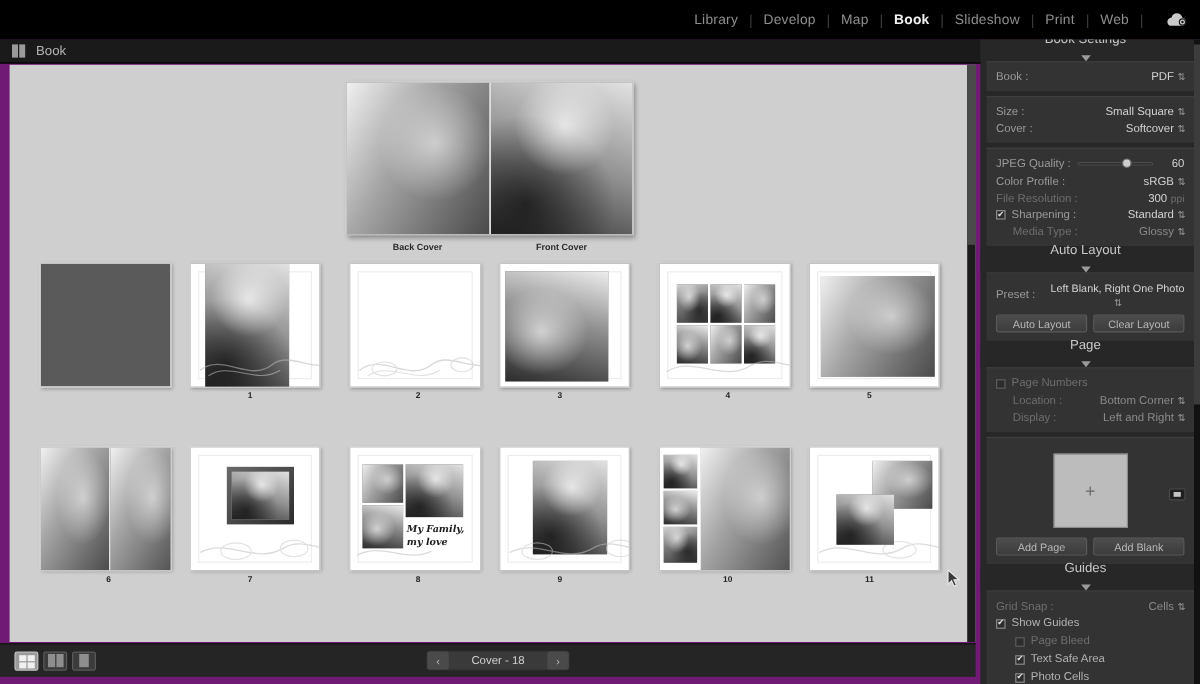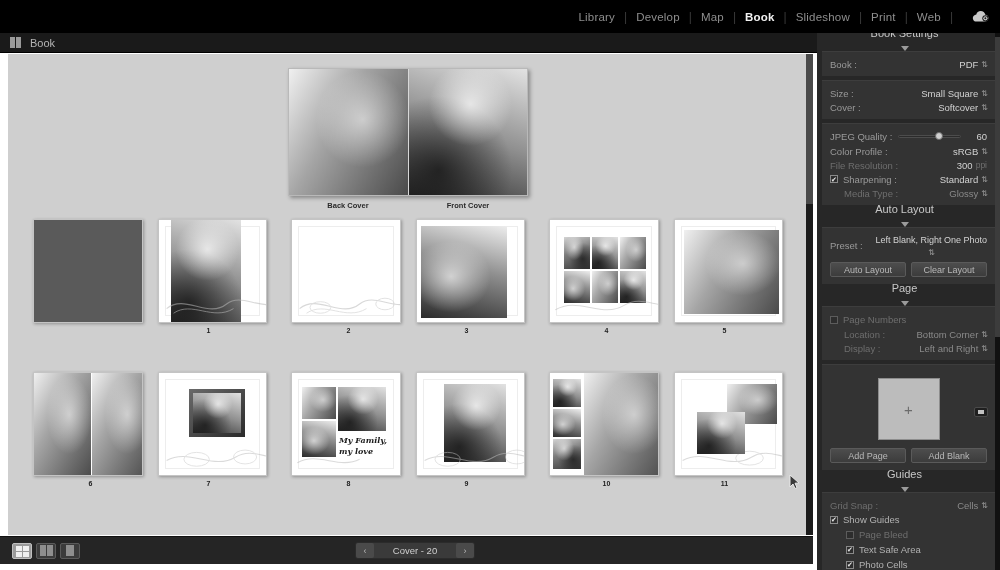--- a/index.html
+++ b/index.html
@@ -2,21 +2,21 @@
 <html><head>
 <meta charset="utf-8">
 <style>
   * { box-sizing: border-box; margin: 0; padding: 0; }
   html, body {
     width: 1000px; height: 570px;
     background: #000;
     font-family: "Liberation Sans", sans-serif;
     overflow: hidden;
   }
-  #app { position: relative; width: 1000px; height: 570px; background: #ffffff; }
+  #app { position: relative; width: 1000px; height: 570px; background: #701a75; }
 
   
   .topbar {
     position: absolute; left: 0; top: 0; width: 1000px; height: 33px;
     background: #000; display: flex; align-items: center; justify-content: flex-end;
   }
   .module-list { display: flex; align-items: center; padding-right: 6px; }
   .module {
     font-size: 11.5px; color: #8e8e8e; padding: 0 9px; letter-spacing: .2px;
     cursor: default; white-space: nowrap;
@@ -477,21 +477,21 @@
           <i></i>
         </div>
       <div class="vm one">
           <i></i>
         </div>
     </div>
   </div>
 
   <div class="pager">
     <div class="arw">‹</div>
-    <div class="plabel">Cover - 20</div>
+    <div class="plabel">Cover - 18</div>
     <div class="arw">›</div>
   </div>
 
   <div class="thumbs-ctl">
     <span class="lbl">Thumbnails</span>
     <div class="thumb-slider">
       <div class="trk"></div>
       <div class="knb"></div>
     </div>
   </div>

